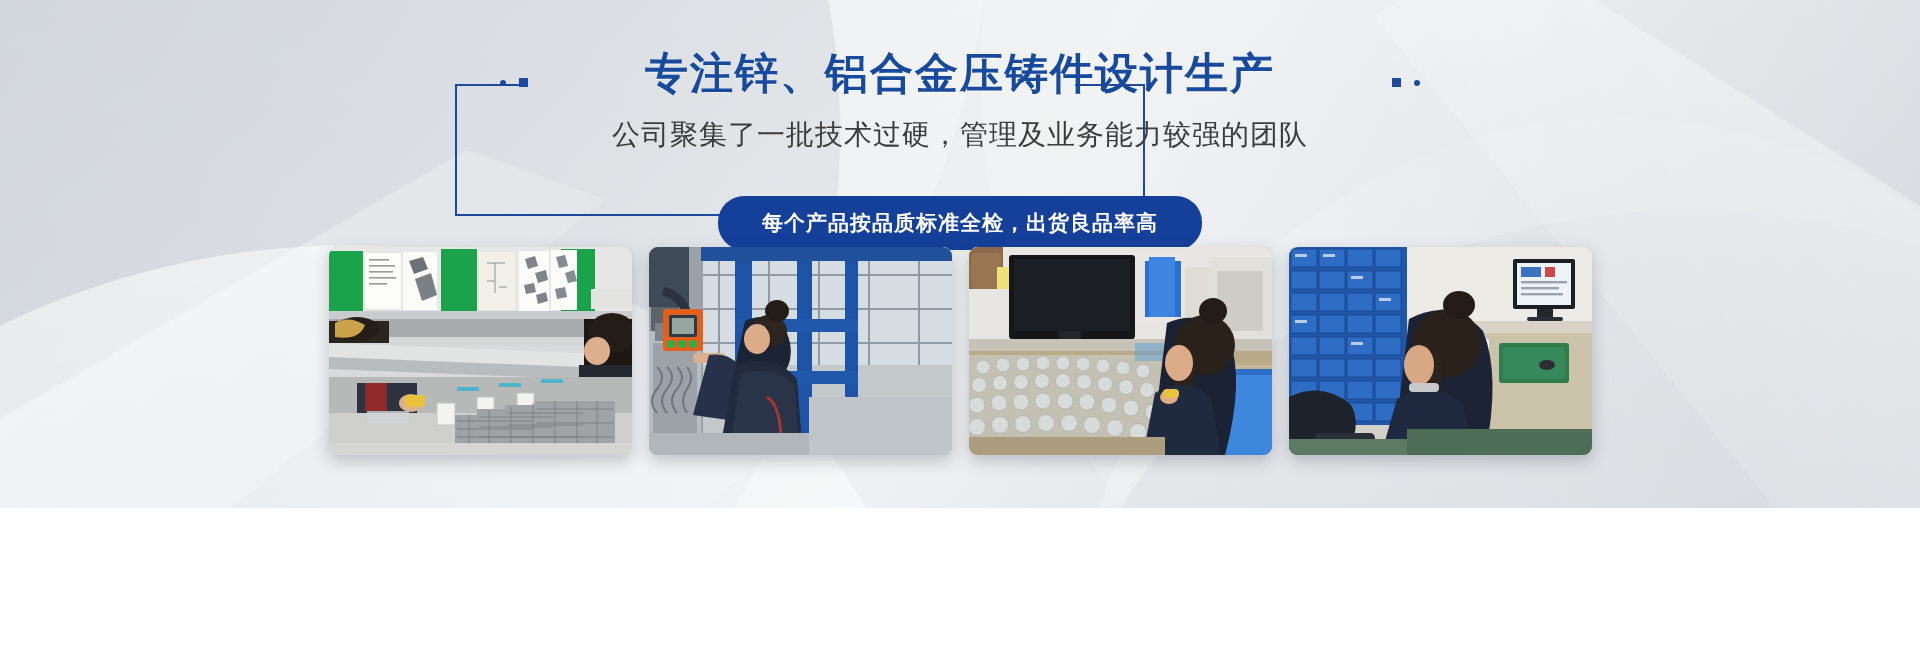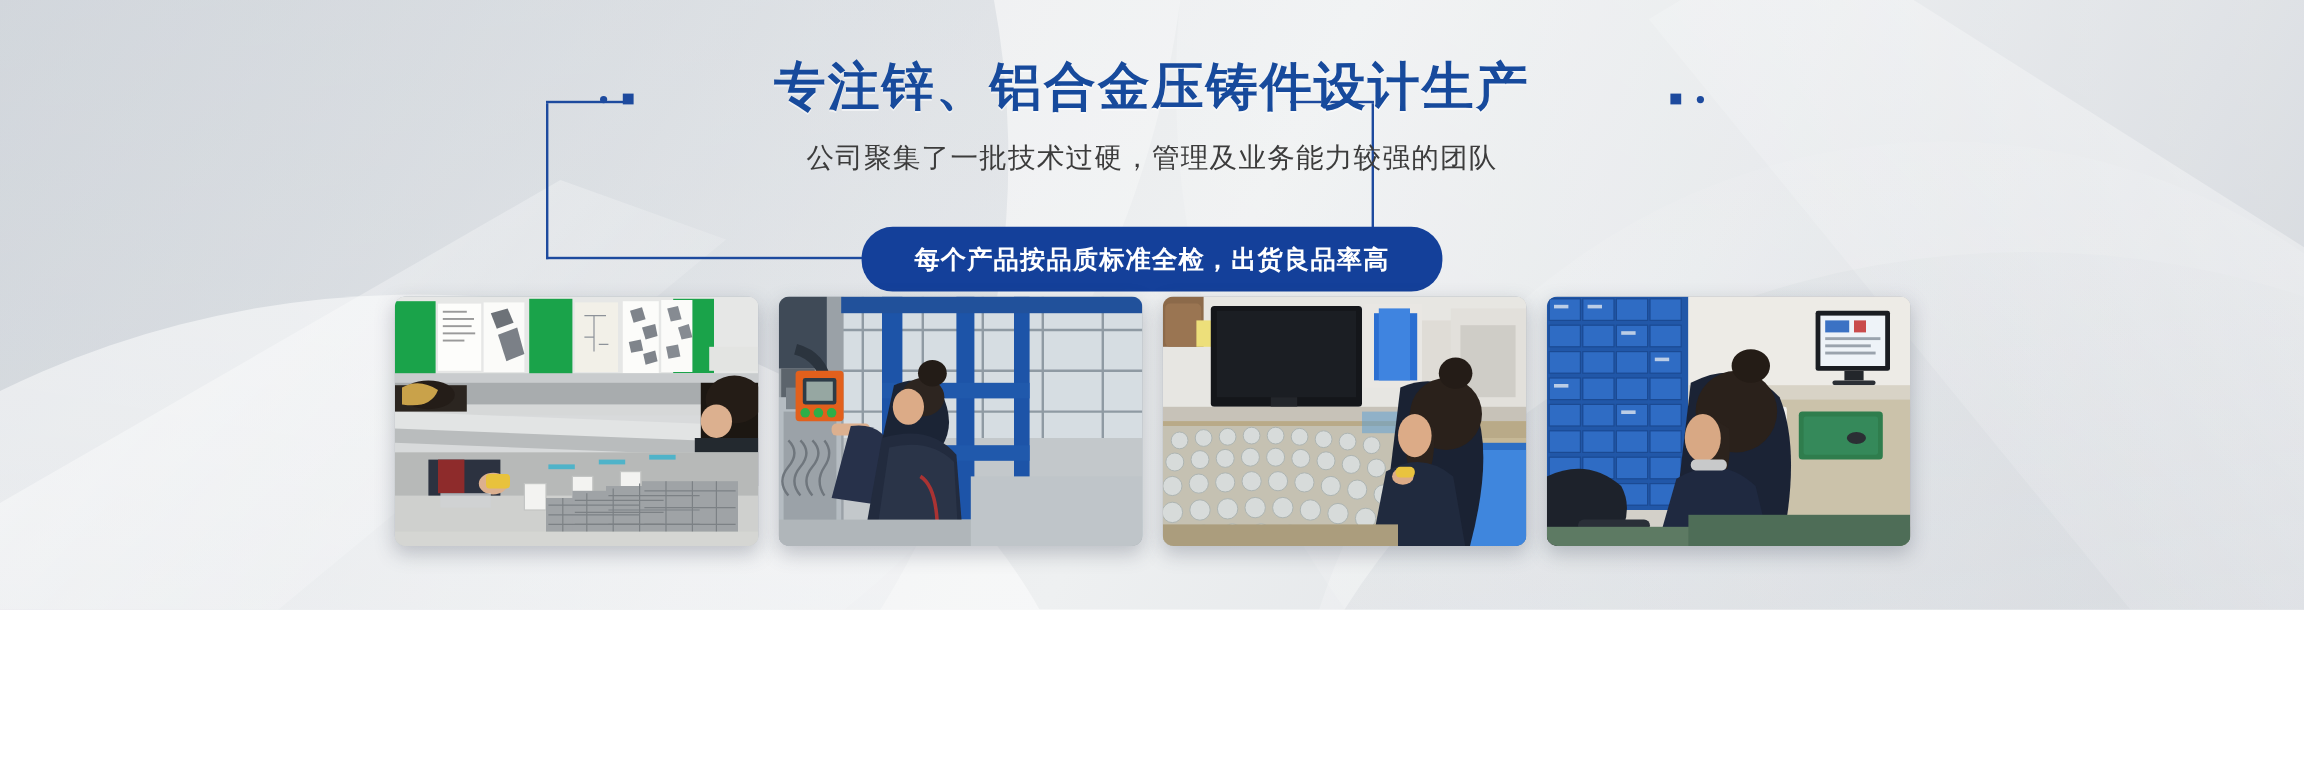--- a/index.html
+++ b/index.html
@@ -107,21 +107,21 @@
   .title {
     position: relative; z-index: 6;
     font-size: 43px; font-weight: bold; letter-spacing: 2px;
     color: #174a9c;
     line-height: 1;
     text-shadow: 0 1px 0 rgba(255,255,255,0.5);
   }
   .subtitle {
     position: relative; z-index: 6;
     margin-top: 21px;
-    font-size: 23px; color: #3c3c3c; letter-spacing: 1px; text-align: right;
+    font-size: 28px; color: #3c3c3c; letter-spacing: 1px; text-align: right;
   }
   .pill {
     position: relative; z-index: 7;
     margin-top: 42px;
     background: #14409a;
     color: #ffffff;
     font-size: 21px; font-weight: bold; letter-spacing: 1px;
     padding: 13px 44px;
     border-radius: 26px;
     white-space: nowrap;

